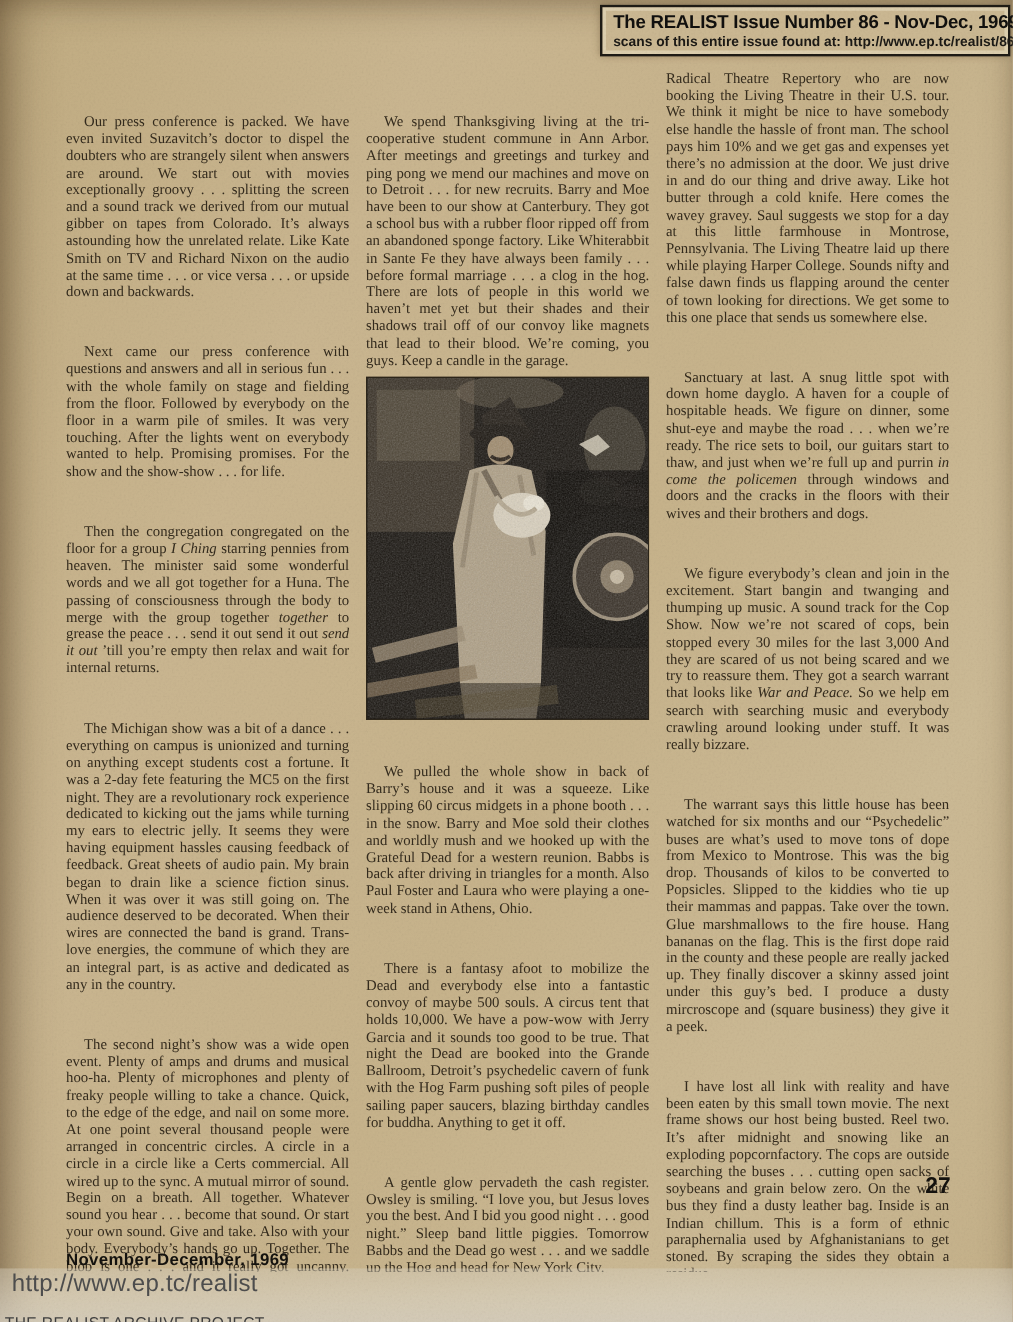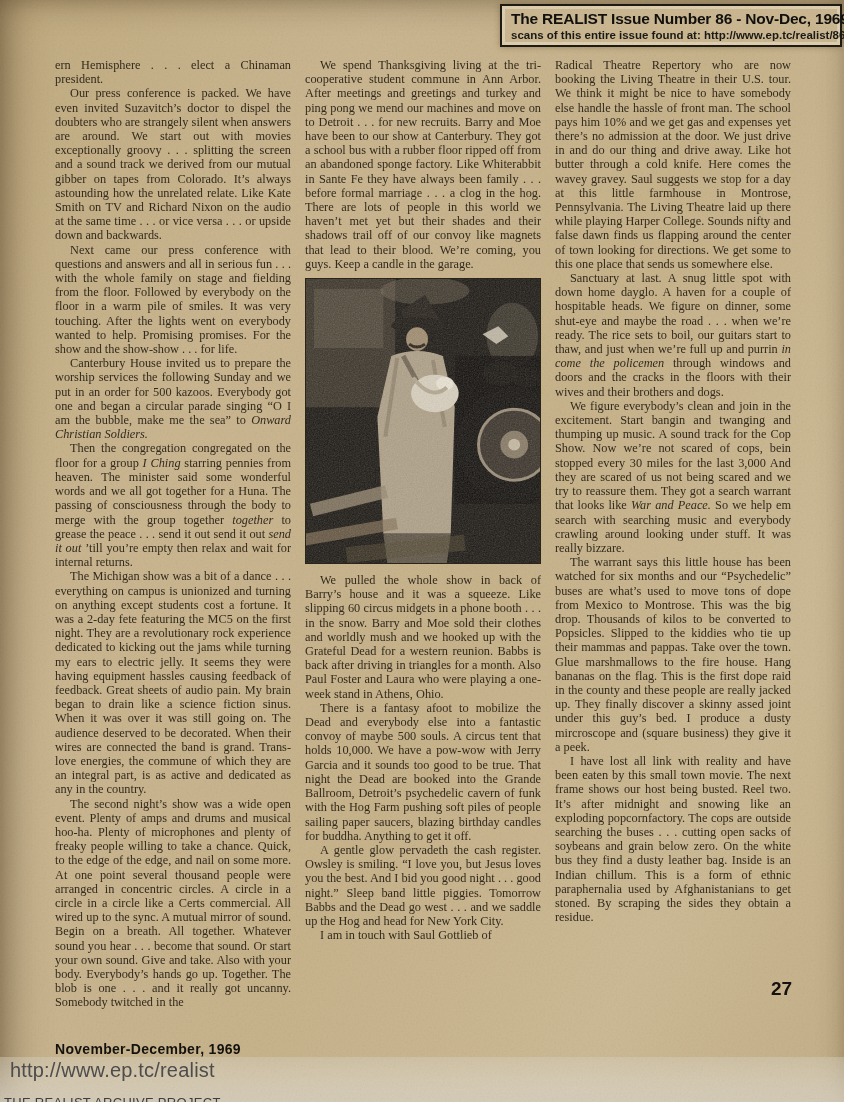--- a/index.html
+++ b/index.html
@@ -30,21 +30,21 @@
     position:absolute;left:55px;top:58px;width:736px;
     display:flex;gap:14px;
   }
   .col{
     width:236px;height:1002px;overflow:hidden;
     font-size:12.3px;line-height:14.2px;text-align:justify;
     color:#342b1d;
     text-rendering:optimizeLegibility;
   }
   .col p{margin:0;}
-  .col p.ind{text-indent:15px;}
+  .col p.ind{text-indent:15px;margin-top:36px;}
   .col em{font-style:italic;}
   .photo{
     width:236px;height:286px;margin:7px 0 9px;
     background:#191510;border:1px solid #2c2519;
     box-sizing:border-box;position:relative;overflow:hidden;
   }
   .photo svg{display:block;width:100%;height:100%;}
   .pfoot-left{
     position:absolute;left:55px;top:1041px;
     font-family:"Liberation Sans",sans-serif;font-size:14px;font-weight:700;
@@ -69,24 +69,22 @@
 
 <div class="page"></div>
 
 <div class="banner">
   <div class="l1">The REALIST Issue Number 86 - Nov-Dec, 1969 - Page 27</div>
   <div class="l2">scans of this entire issue found at: http://www.ep.tc/realist/86</div>
 </div>
 
 <div class="cols">
   <div class="col">
-      <p>ern Hemisphere . . . elect a Chinaman president.</p>
       <p class="ind">Our press conference is packed. We have even invited Suzavitch’s doctor to dispel the doubters who are strangely silent when answers are around. We start out with movies exceptionally groovy . . . splitting the screen and a sound track we derived from our mutual gibber on tapes from Colorado. It’s always astounding how the unrelated relate. Like Kate Smith on TV and Richard Nixon on the audio at the same time . . . or vice versa . . . or upside down and backwards.</p>
       <p class="ind">Next came our press conference with questions and answers and all in serious fun . . . with the whole family on stage and fielding from the floor. Followed by everybody on the floor in a warm pile of smiles. It was very touching. After the lights went on everybody wanted to help. Promising promises. For the show and the show-show . . . for life.</p>
-      <p class="ind">Canterbury House invited us to prepare the worship services the following Sunday and we put in an order for 500 kazoos. Everybody got one and began a circular parade singing “O I am the bubble, make me the sea” to <em>Onward Christian Soldiers.</em></p>
       <p class="ind">Then the congregation congregated on the floor for a group <em>I Ching</em> starring pennies from heaven. The minister said some wonderful words and we all got together for a Huna. The passing of consciousness through the body to merge with the group together <em>together</em> to grease the peace . . . send it out send it out <em>send it out</em> ’till you’re empty then relax and wait for internal returns.</p>
       <p class="ind">The Michigan show was a bit of a dance . . . everything on campus is unionized and turning on anything except students cost a fortune. It was a 2-day fete featuring the MC5 on the first night. They are a revolutionary rock experience dedicated to kicking out the jams while turning my ears to electric jelly. It seems they were having equipment hassles causing feedback of feedback. Great sheets of audio pain. My brain began to drain like a science fiction sinus. When it was over it was still going on. The audience deserved to be decorated. When their wires are connected the band is grand. Trans-love energies, the commune of which they are an integral part, is as active and dedicated as any in the country.</p>
       <p class="ind">The second night’s show was a wide open event. Plenty of amps and drums and musical hoo-ha. Plenty of microphones and plenty of freaky people willing to take a chance. Quick, to the edge of the edge, and nail on some more. At one point several thousand people were arranged in concentric circles. A circle in a  circle in a circle like a Certs commercial. All wired up to the sync. A mutual mirror of sound. Begin on a breath. All together. Whatever sound you hear . . . become that sound. Or start your own sound. Give and take. Also with your body. Everybody’s hands go up. Together. The blob is one . . . and it really got uncanny. Somebody twitched in the</p>
     </div>
   <div class="col">
       <p class="ind">We spend Thanksgiving living at the tri-cooperative student commune in Ann Arbor. After meetings and greetings and turkey and ping pong we mend our machines and move on to Detroit . . . for new recruits. Barry and Moe have been to our show at Canterbury. They got a school bus with a rubber floor ripped off from an abandoned sponge factory. Like Whiterabbit in Sante Fe they have always been family . . . before formal marriage . . . a clog in the hog. There are lots of people in this world we haven’t met yet but their shades and their shadows trail off of our convoy like magnets that lead to their blood. We’re coming, you guys. Keep a candle in the garage.</p>
   <div class="photo" role="img">
     <svg viewBox="0 0 236 288" preserveAspectRatio="none">
       <defs>
         <filter id="pgrain">

